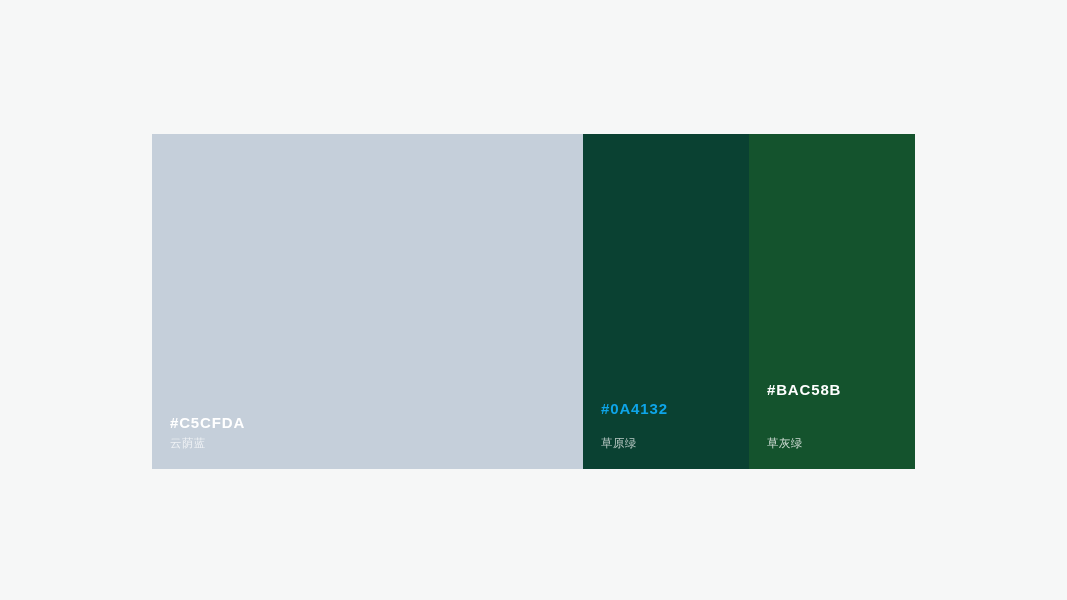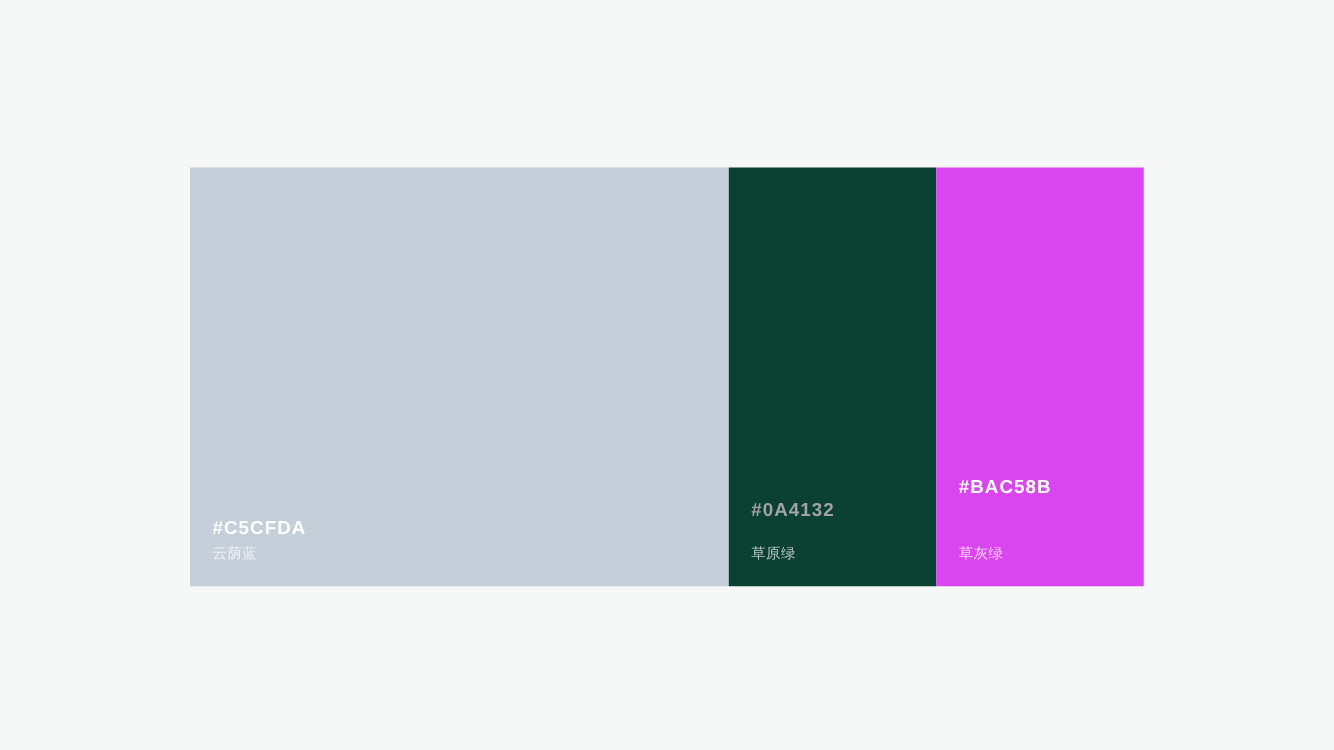--- a/index.html
+++ b/index.html
@@ -63,25 +63,25 @@
 
   <div class="swatch" style="background: rgb(197, 207, 218); width: 431px; flex: 0 0 431px;">
     <div class="swatch-labels">
       <div class="swatch-hex" style="color: rgb(255, 255, 255);">#C5CFDA</div>
       <div class="swatch-name" style="color: rgba(255, 255, 255, 0.72);">云荫蓝</div>
     </div>
   </div>
 
   <div class="swatch" style="background: rgb(10, 65, 50); width: 166px; flex: 0 0 166px;">
     <div class="swatch-labels">
-      <div class="swatch-hex" style="color: #a3a3a3; text-align: center;">#0A4132</div>
+      <div class="swatch-hex" style="color: #0ea5e9; text-align: center;">#0A4132</div>
       <div class="swatch-name" style="color: rgba(255, 255, 255, 0.7); margin-top: 20px;">草原绿</div>
     </div>
   </div>
 
-  <div class="swatch" style="background: #d946ef; width: 166px; flex: 0 0 166px;">
+  <div class="swatch" style="background: #14532d; width: 166px; flex: 0 0 166px;">
     <div class="swatch-labels">
       <div class="swatch-hex" style="color: rgb(255, 255, 255);">#BAC58B</div>
       <div class="swatch-name" style="color: rgba(255, 255, 255, 0.78); margin-top: 39px;">草灰绿</div>
     </div>
   </div>
 
 </div>
 
 </body></html>

